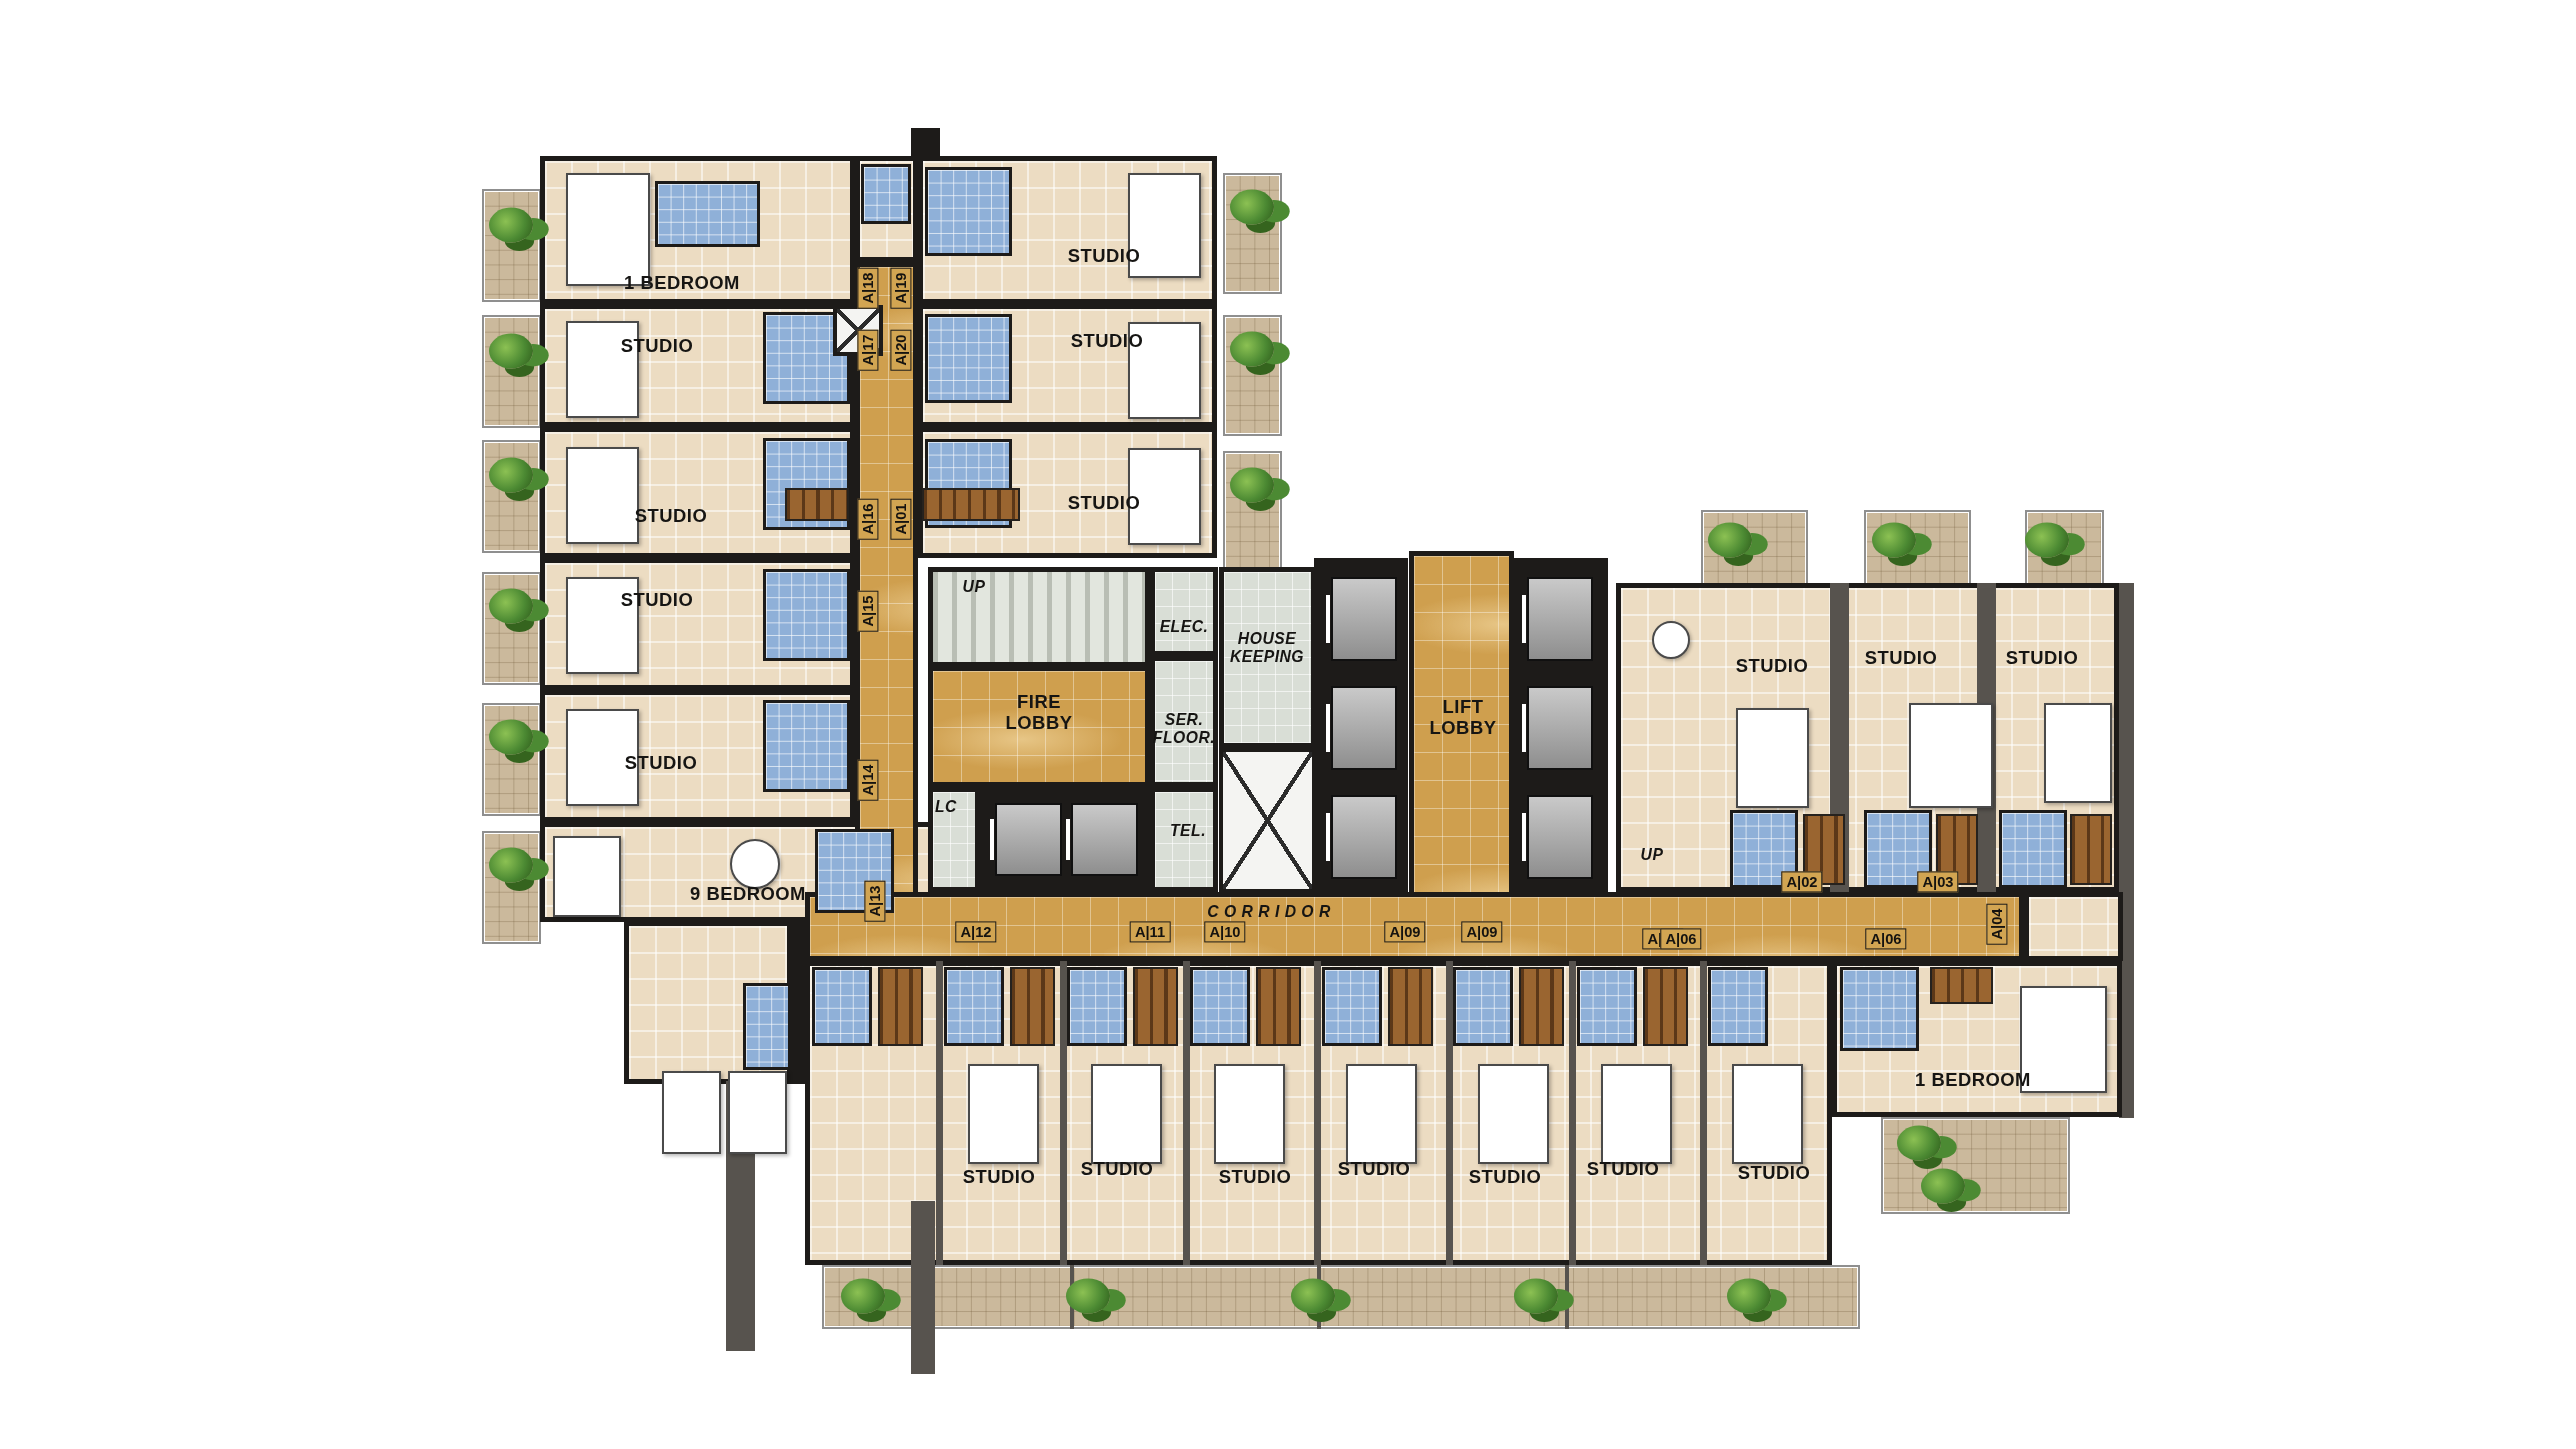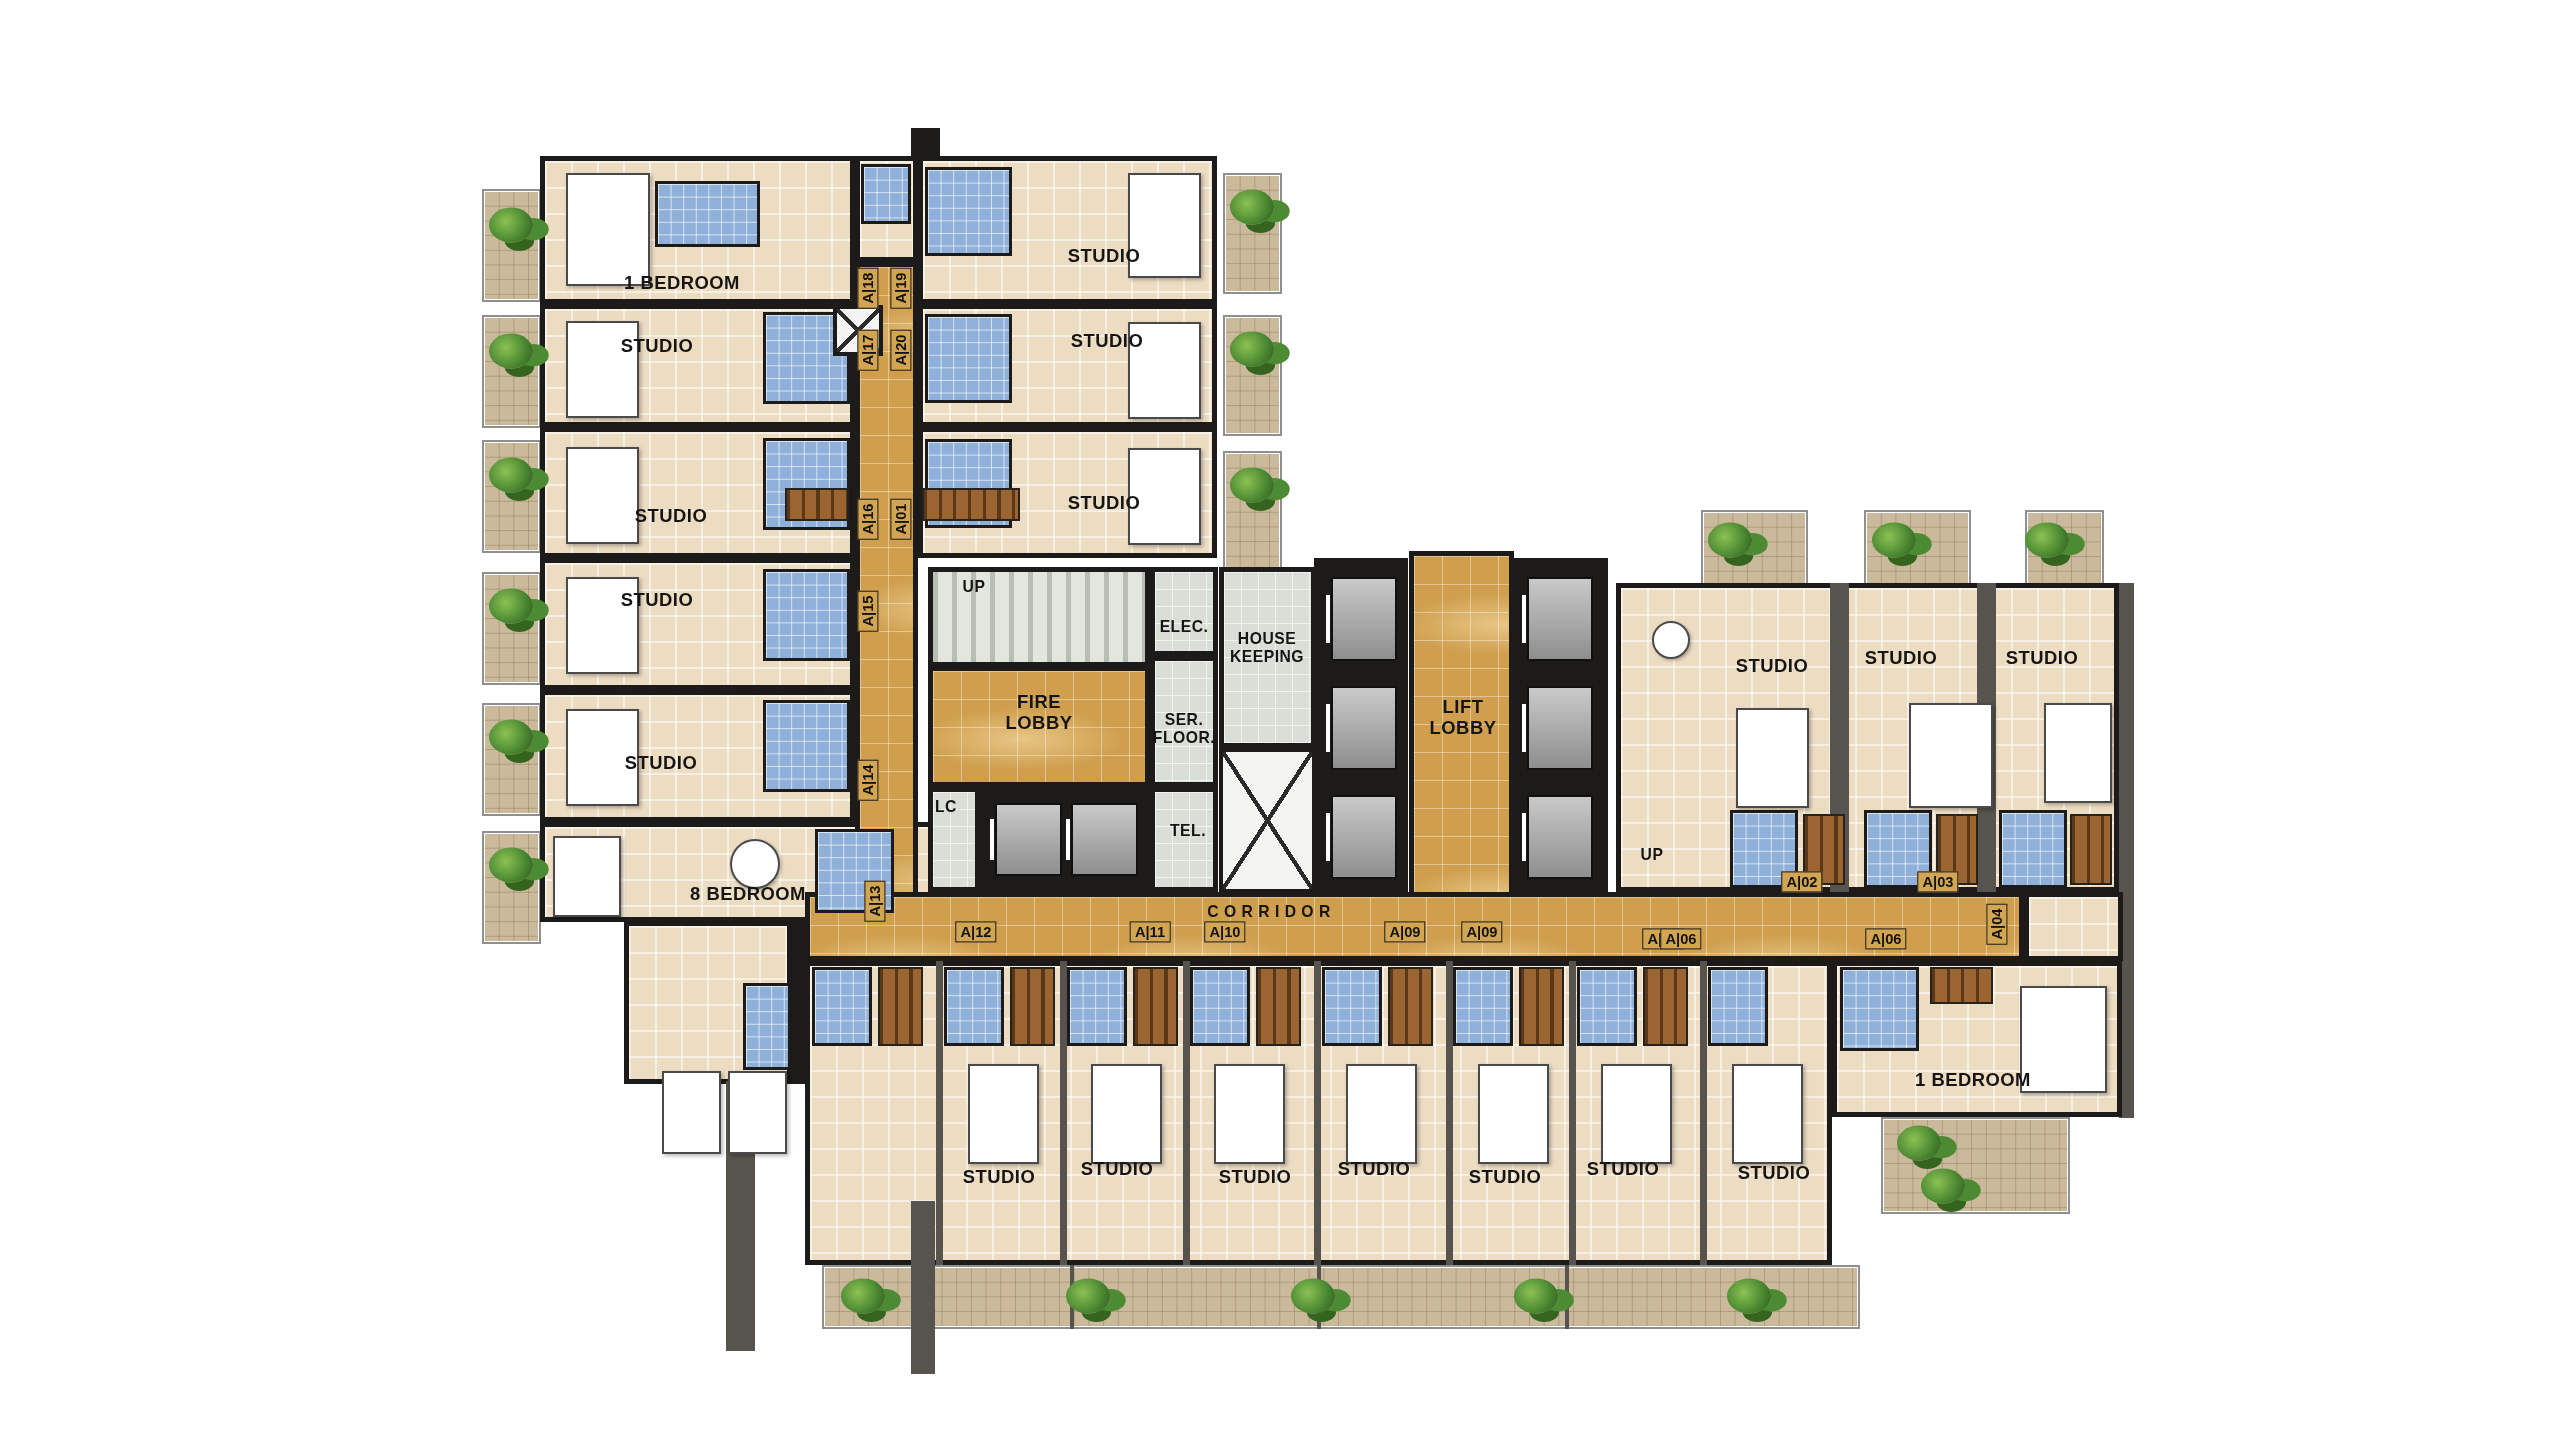--- a/index.html
+++ b/index.html
@@ -41,21 +41,21 @@
   .ward{background-color:#9a6530;
     background-image:repeating-linear-gradient(90deg,rgba(40,18,4,.55) 0 3.1px,transparent 3.1px 14.7px);
     border:2.1px solid #26221e;}
   .f{background:#fff;border:2.1px solid #4a4a4a;box-shadow:1.6px 1.6px 3.7px rgba(0,0,0,.28);}
   .rnd{border-radius:50%;}
   .plant{width:44px;height:35px;transform:translate(-50%,-50%);border-radius:50%;
     background:radial-gradient(circle at 38% 40%,#8cc153,#4c8a33 55%,#2f5d1b 95%);
     box-shadow:22px 4.2px 0 -6.3px #4c8a33,8.4px 15.7px 0 -7.3px #35641e;}
   .lbl{position:absolute;transform:translate(-50%,-50%);font-weight:bold;font-size:18.4px;
     letter-spacing:0.5px;color:#161513;text-align:center;white-space:pre-line;line-height:1.12;}
-  .sm{font-size:15.7px;}
+  .sm{font-size:15.7px;font-style:italic;}
   .tag{position:absolute;transform:translate(-50%,-50%);background:#d2a552;border:1.6px solid #1d1b19;
     color:#151310;font-weight:bold;font-size:14.7px;padding:1.6px 4.2px;white-space:nowrap;}
   .tagv{transform:translate(-50%,-50%) rotate(-90deg);}
   
   #tb{position:absolute;left:1807px;top:37px;width:737px;}
   #tb .t1{font-size:88px;font-weight:700;color:#2a2a2a;letter-spacing:-1px;transform:scaleX(.92);transform-origin:left;}
   #tb .t2{font-size:65px;font-weight:600;color:#8b8c8e;margin-top:7.3px;letter-spacing:-0.5px;transform:scaleX(.92);transform-origin:left;}
   #tb .rule{height:3.1px;background:#bf9a62;margin-top:20px;width:734px;}
   #tb .t3{font-size:42px;font-weight:600;color:#c29b60;letter-spacing:14.7px;margin-top:13.6px;}
 </style>
@@ -227,21 +227,21 @@
   <div class="a plant" style="left:1536px;top:1296px"></div>
   <div class="a plant" style="left:1749px;top:1296px"></div>
   <div class="a plant" style="left:1919px;top:1143px"></div>
   <div class="a plant" style="left:1943px;top:1186px"></div>
 
   <div class="lbl" style="left:682px;top:283px">1 BEDROOM</div>
   <div class="lbl" style="left:657px;top:346px">STUDIO</div>
   <div class="lbl" style="left:671px;top:516px">STUDIO</div>
   <div class="lbl" style="left:657px;top:600px">STUDIO</div>
   <div class="lbl" style="left:661px;top:763px">STUDIO</div>
-  <div class="lbl" style="left:748px;top:894px">8 BEDROOM</div>
+  <div class="lbl" style="left:748px;top:894px">9 BEDROOM</div>
   <div class="lbl" style="left:1104px;top:256px">STUDIO</div>
   <div class="lbl" style="left:1107px;top:341px">STUDIO</div>
   <div class="lbl" style="left:1104px;top:503px">STUDIO</div>
   <div class="lbl sm" style="left:974px;top:587px">UP</div>
   <div class="lbl sm" style="left:1184px;top:627px">ELEC.</div>
   <div class="lbl sm" style="left:1267px;top:648px">HOUSE
 KEEPING</div>
   <div class="lbl" style="left:1039px;top:713px">FIRE
 LOBBY</div>
   <div class="lbl sm" style="left:1184px;top:729px">SER.

